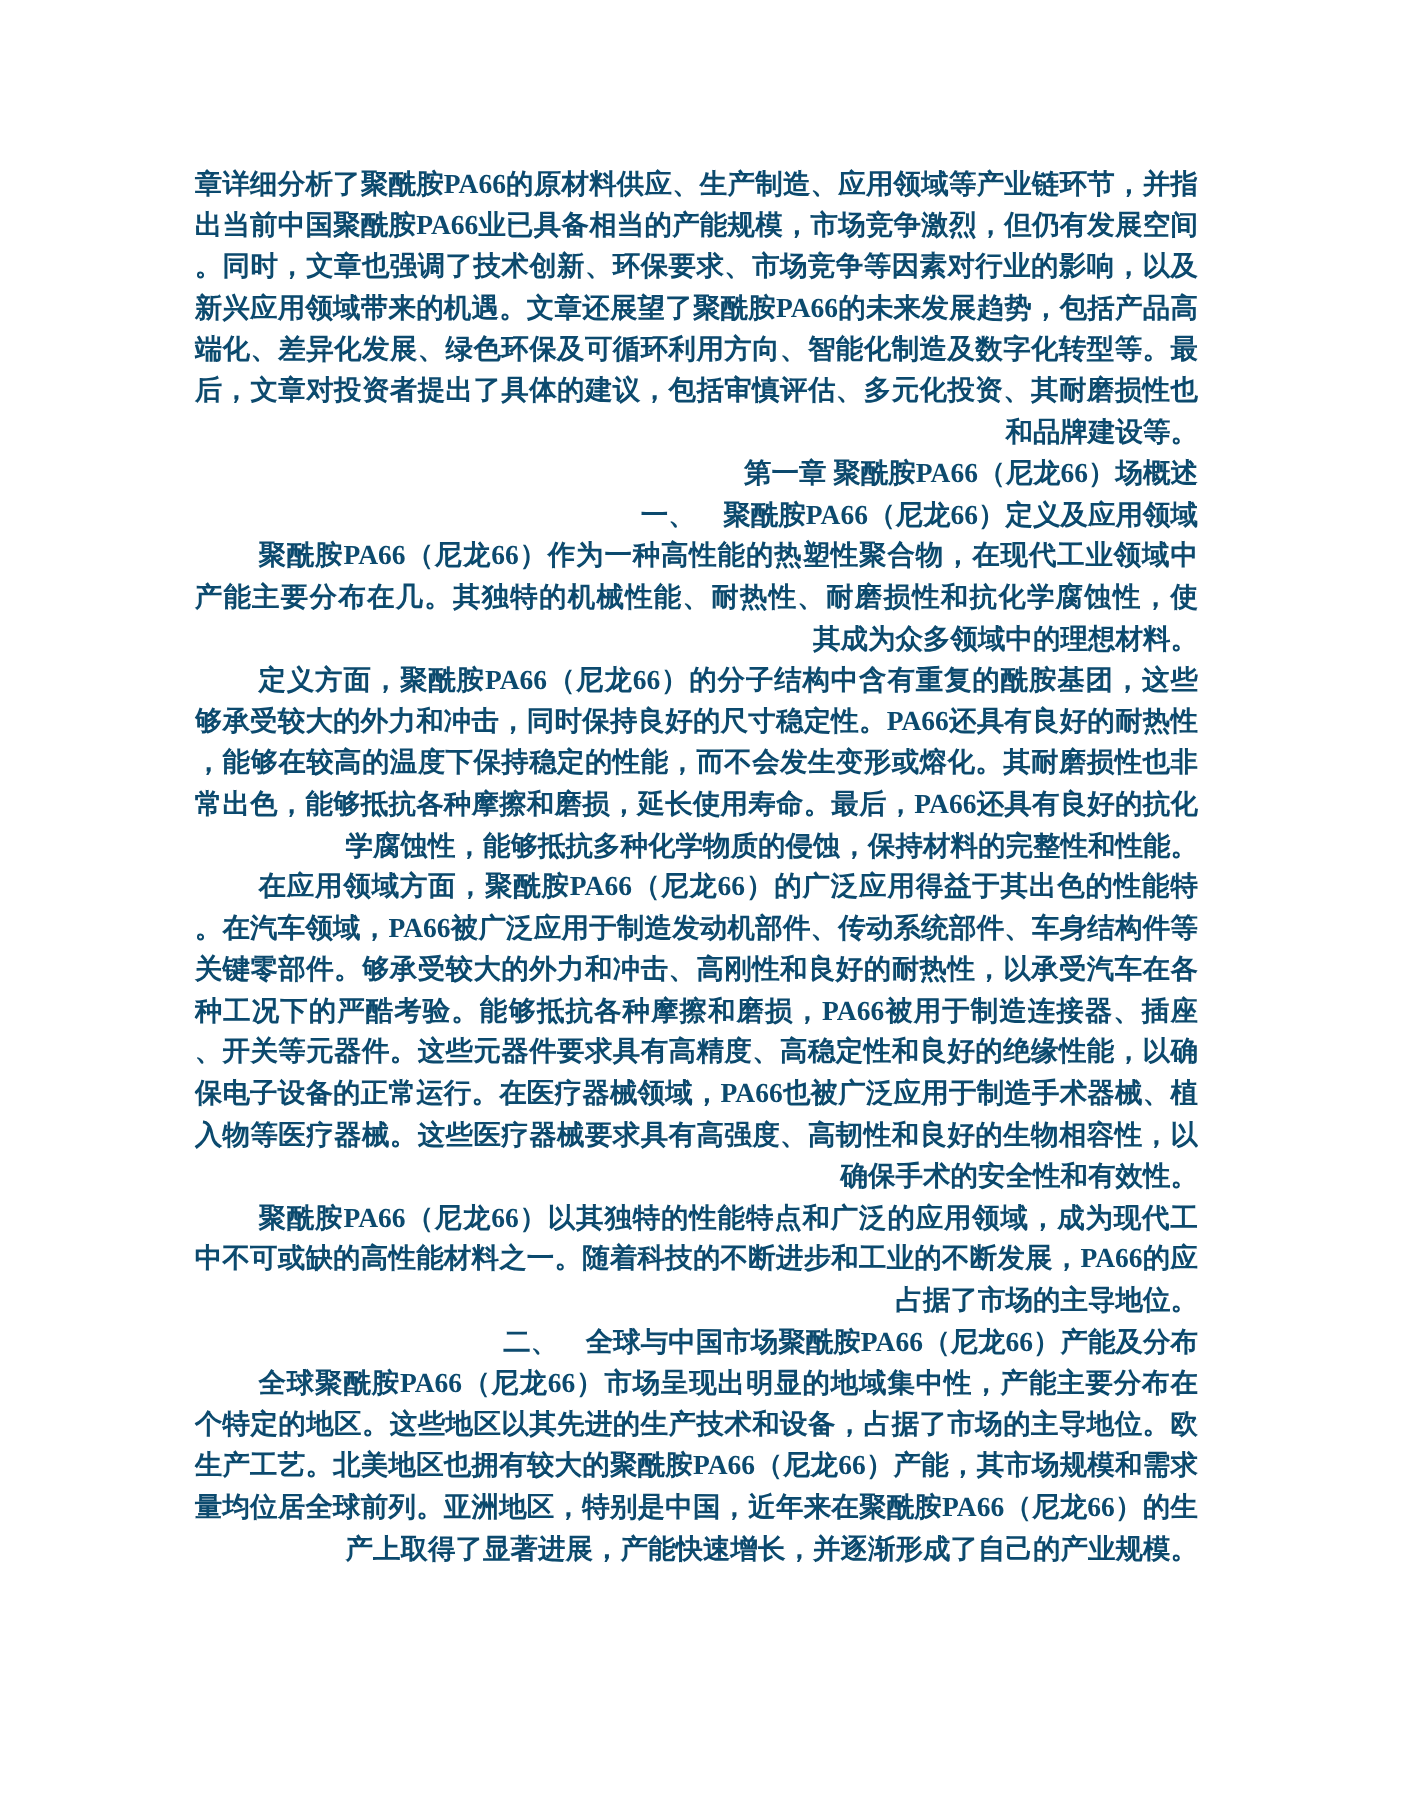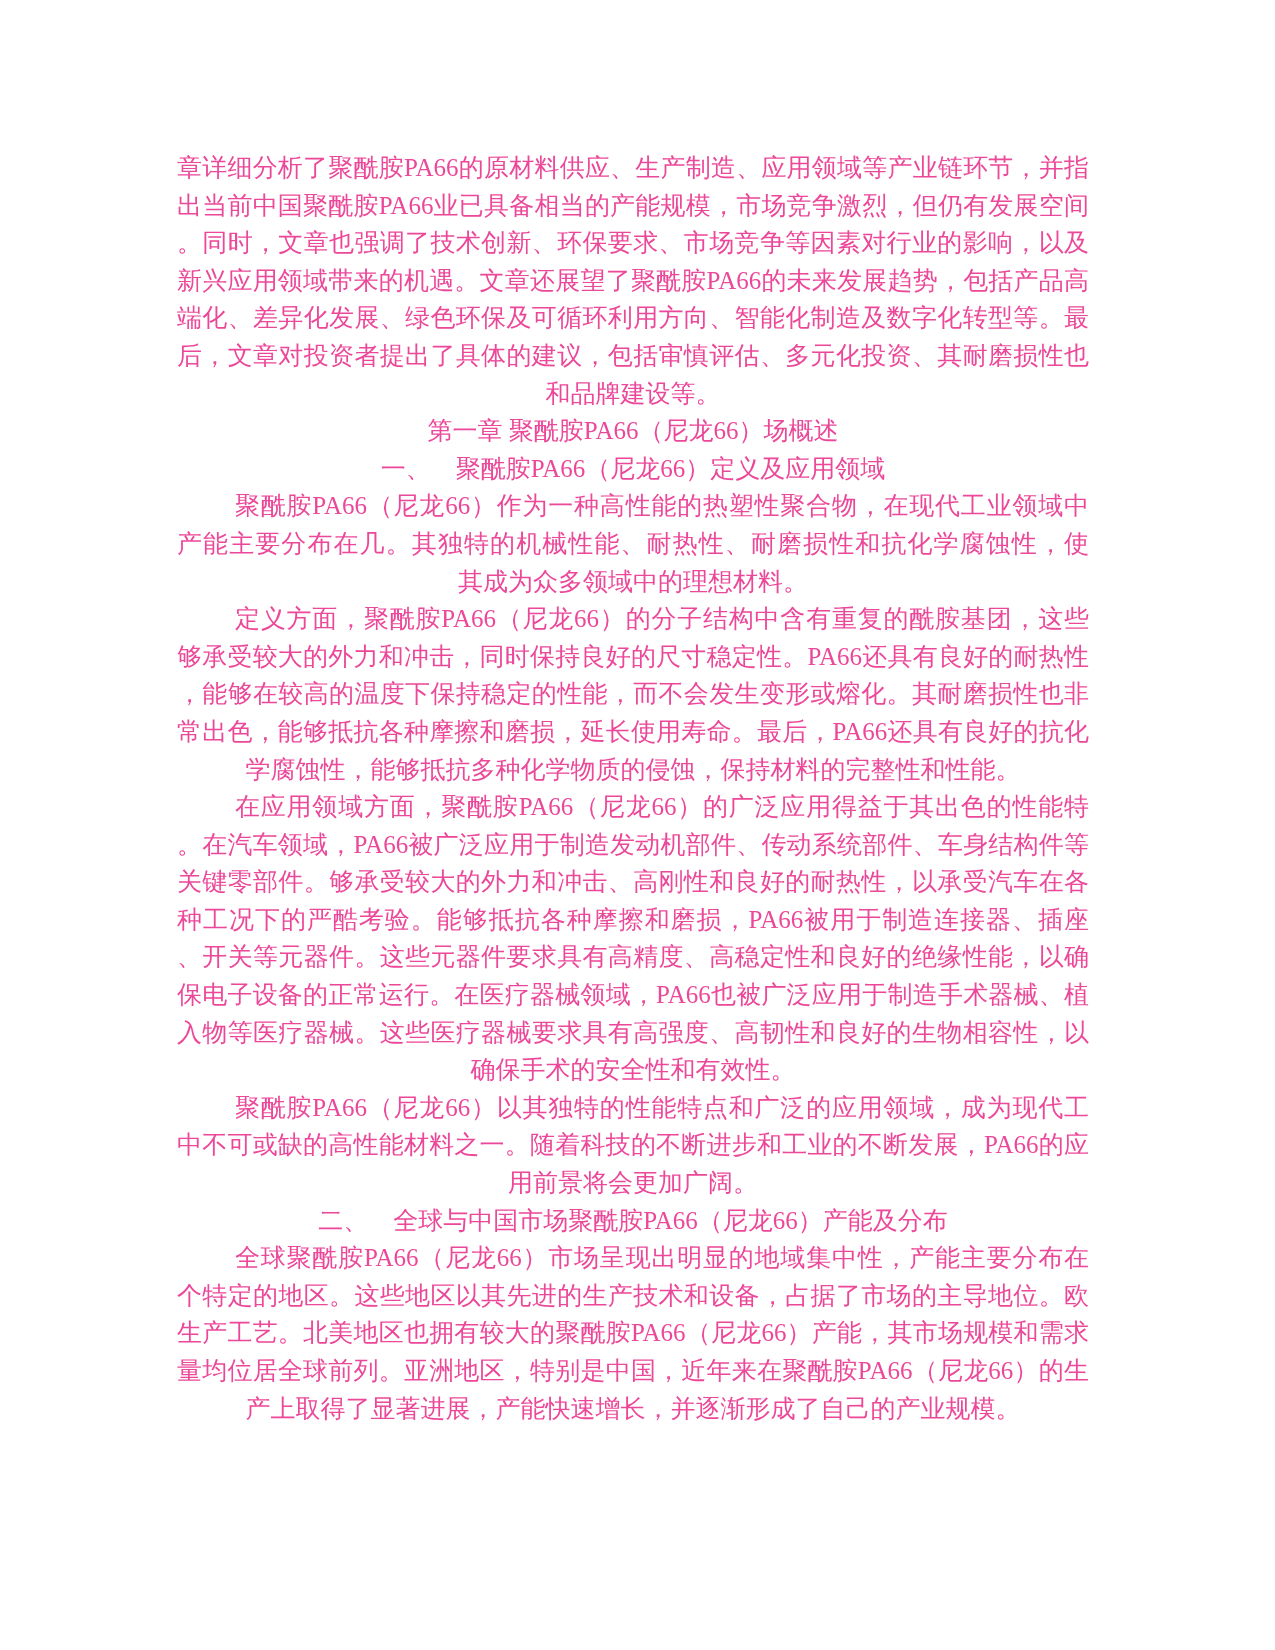--- a/index.html
+++ b/index.html
@@ -12,29 +12,29 @@
     width: 1275px;
     height: 1650px;
     background: #ffffff;
     overflow: hidden;
   }
   .textblock {
     position: absolute;
     left: 177px;
     top: 149px;
     width: 912px;
-    color: #ec4899;
+    color: #0c4a6e;
     font-size: 25px;
     line-height: 37.6px;
-    font-weight: normal;
+    font-weight: bold;
   }
   .line {
     height: 37.6px;
     overflow: hidden;
-    text-align: center;
+    text-align: right;
     white-space: pre-wrap;
   }
   
   .line.fill {
     text-align: justify;
     text-align-last: justify;
     text-justify: inter-character;
   }
   
   .line.indent {
@@ -66,21 +66,21 @@
     <div class="line fill indent">在应用领域方面，聚酰胺PA66（尼龙66）的广泛应用得益于其出色的性能特点</div>
     <div class="line fill">。在汽车领域，PA66被广泛应用于制造发动机部件、传动系统部件、车身结构件等</div>
     <div class="line fill">关键零部件。够承受较大的外力和冲击、高刚性和良好的耐热性，以承受汽车在各</div>
     <div class="line fill">种工况下的严酷考验。能够抵抗各种摩擦和磨损，PA66被用于制造连接器、插座</div>
     <div class="line fill">、开关等元器件。这些元器件要求具有高精度、高稳定性和良好的绝缘性能，以确</div>
     <div class="line fill">保电子设备的正常运行。在医疗器械领域，PA66也被广泛应用于制造手术器械、植</div>
     <div class="line fill">入物等医疗器械。这些医疗器械要求具有高强度、高韧性和良好的生物相容性，以</div>
     <div class="line">确保手术的安全性和有效性。</div>
     <div class="line fill indent">聚酰胺PA66（尼龙66）以其独特的性能特点和广泛的应用领域，成为现代工业</div>
     <div class="line fill">中不可或缺的高性能材料之一。随着科技的不断进步和工业的不断发展，PA66的应</div>
-    <div class="line">用前景将会更加广阔。</div>
+    <div class="line">占据了市场的主导地位。</div>
     <div class="line">二、　全球与中国市场聚酰胺PA66（尼龙66）产能及分布</div>
     <div class="line fill indent">全球聚酰胺PA66（尼龙66）市场呈现出明显的地域集中性，产能主要分布在几</div>
     <div class="line fill">个特定的地区。这些地区以其先进的生产技术和设备，占据了市场的主导地位。欧</div>
     <div class="line fill">生产工艺。北美地区也拥有较大的聚酰胺PA66（尼龙66）产能，其市场规模和需求</div>
     <div class="line fill">量均位居全球前列。亚洲地区，特别是中国，近年来在聚酰胺PA66（尼龙66）的生</div>
     <div class="line">产上取得了显著进展，产能快速增长，并逐渐形成了自己的产业规模。</div>
   </div>
 </div>
 
 </body></html>

